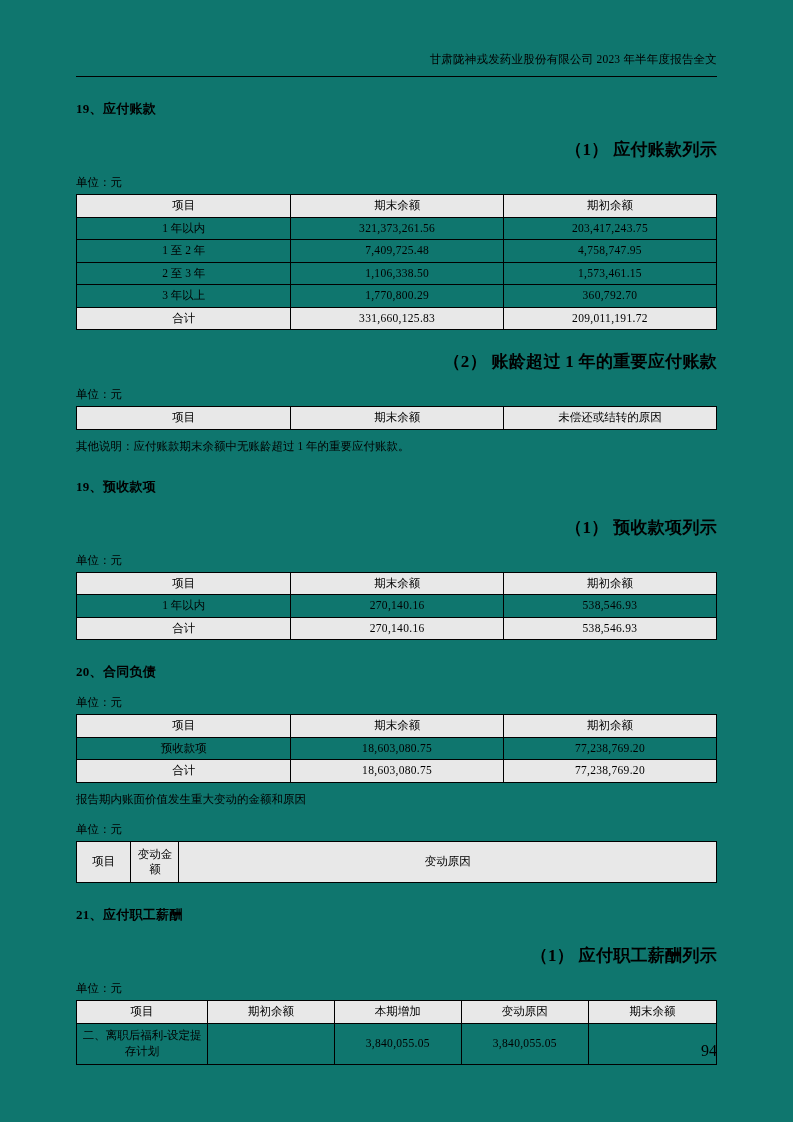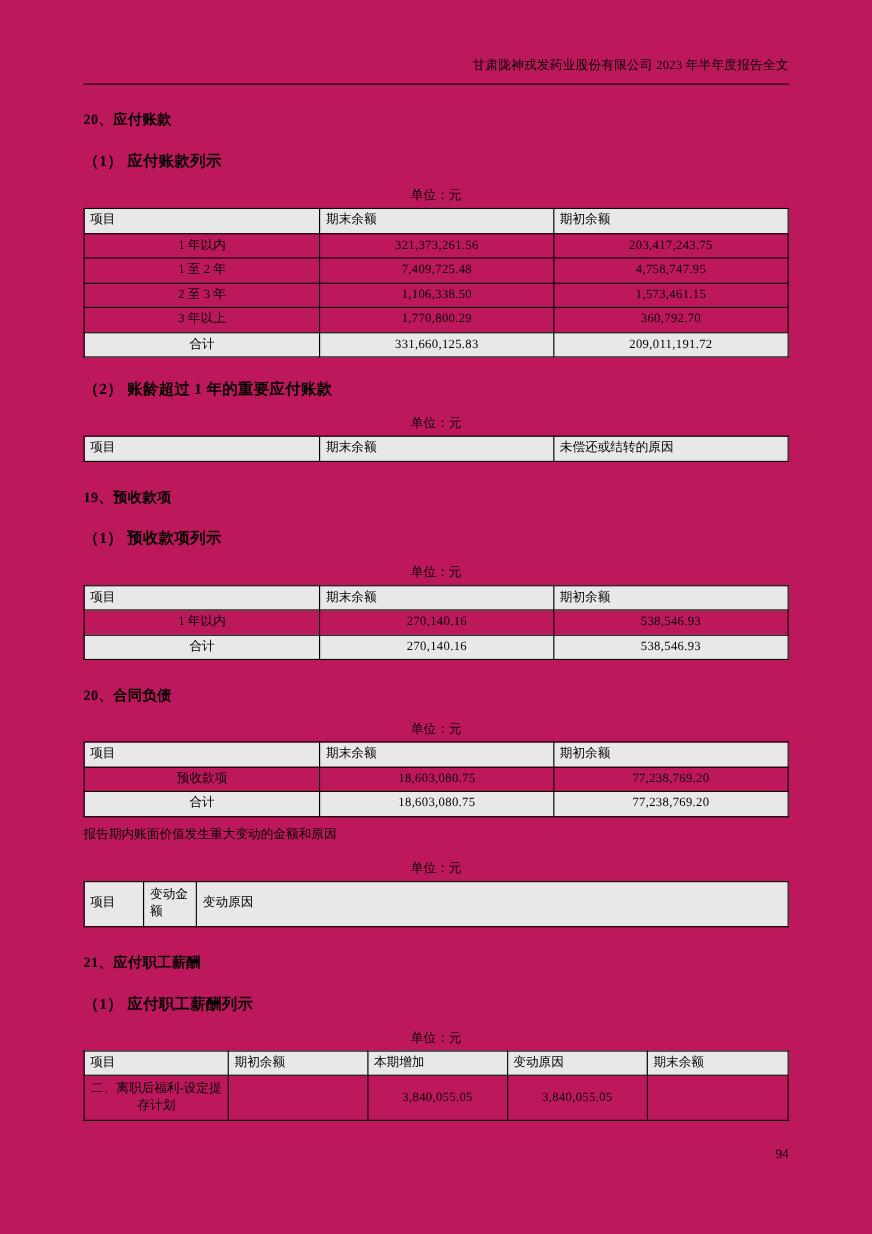--- a/index.html
+++ b/index.html
@@ -9,21 +9,21 @@
   }
   body {
     font-family: "Liberation Serif", "DejaVu Serif", serif;
     color: #000000;
   }
   .page {
     position: relative;
     width: 793px;
     height: 1122px;
     margin: 0 auto;
-    background: #be185d;
+    background: #0f766e;
     box-sizing: border-box;
     overflow: hidden;
   }
   .content {
     position: absolute;
     left: 76px;
     top: 0;
     width: 641px;
   }
   .header {
@@ -38,27 +38,28 @@
     border-top: 1px solid #000;
     width: 100%;
   }
   h2.sec {
     font-size: 13px;
     font-weight: bold;
     margin: 23px 0 0 0;
     letter-spacing: 0.3px;
   }
   h3.sub {
-    font-size: 14px;
+    font-size: 17px;
     font-weight: bold;
     margin: 20px 0 0 0;
     letter-spacing: 0.3px;
+    text-align: right;
   }
   .unit {
-    text-align: center;
+    text-align: left;
     font-size: 11.5px;
     margin: 14px 0 4px 0;
   }
   .note {
     font-size: 11.5px;
     margin: 8px 0 0 0;
     line-height: 1.5;
   }
   table.doc {
     border-collapse: collapse;
@@ -68,45 +69,46 @@
   }
   table.doc td, table.doc th {
     border: 1px solid #000000;
     padding: 3px 5px;
     font-weight: normal;
     vertical-align: middle;
     line-height: 1.35;
   }
   table.doc thead td {
     background: #e8e8e8;
+    text-align: center;
   }
   td.r { text-align: center; }
   td.l { text-align: center; }
   tr.total td { background: #e8e8e8; }
   .num { font-family: "Liberation Serif", "DejaVu Serif", serif; letter-spacing: 0.3px; }
   .pagenum {
     position: absolute;
     right: 76px;
     top: 1042px;
-    font-size: 12px;
+    font-size: 16px;
   }
   .tallrow td { height: 34px; }
 </style>
 </head>
 <body>
 
 <div class="page">
   <div class="content">
 
     <div class="header">
       <span>甘肃陇神戎发药业股份有限公司 2023 年半年度报告全文</span>
       <div class="header-rule"></div>
     </div>
 
-    <h2 class="sec">20、应付账款</h2>
+    <h2 class="sec">19、应付账款</h2>
 
     <h3 class="sub">（1） 应付账款列示</h3>
     <div class="unit">单位：元</div>
     <table class="doc">
       <colgroup>
           <col style="width:33.5%">
           <col style="width:33.2%">
           <col style="width:33.3%">
         </colgroup>
       <thead>
@@ -154,20 +156,21 @@
           <col style="width:33.3%">
         </colgroup>
       <thead>
         <tr>
           <td>项目</td>
           <td>期末余额</td>
           <td>未偿还或结转的原因</td>
         </tr>
       </thead>
     </table>
+    <p class="note">其他说明：应付账款期末余额中无账龄超过 1 年的重要应付账款。</p>
 
     <h2 class="sec">19、预收款项</h2>
     <h3 class="sub">（1） 预收款项列示</h3>
     <div class="unit">单位：元</div>
     <table class="doc">
       <colgroup>
           <col style="width:33.5%">
           <col style="width:33.2%">
           <col style="width:33.3%">
         </colgroup>

